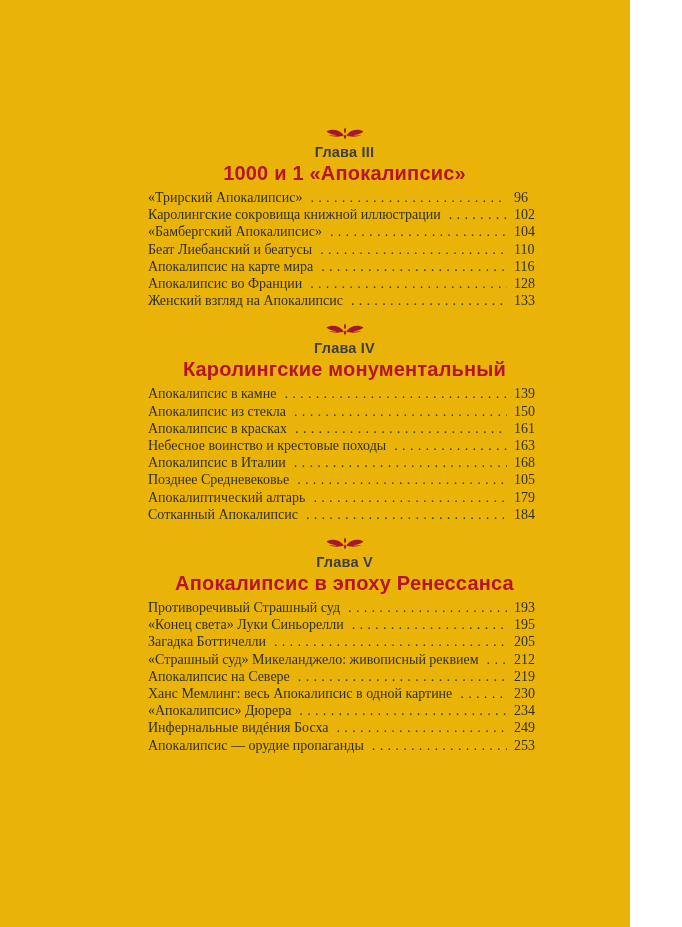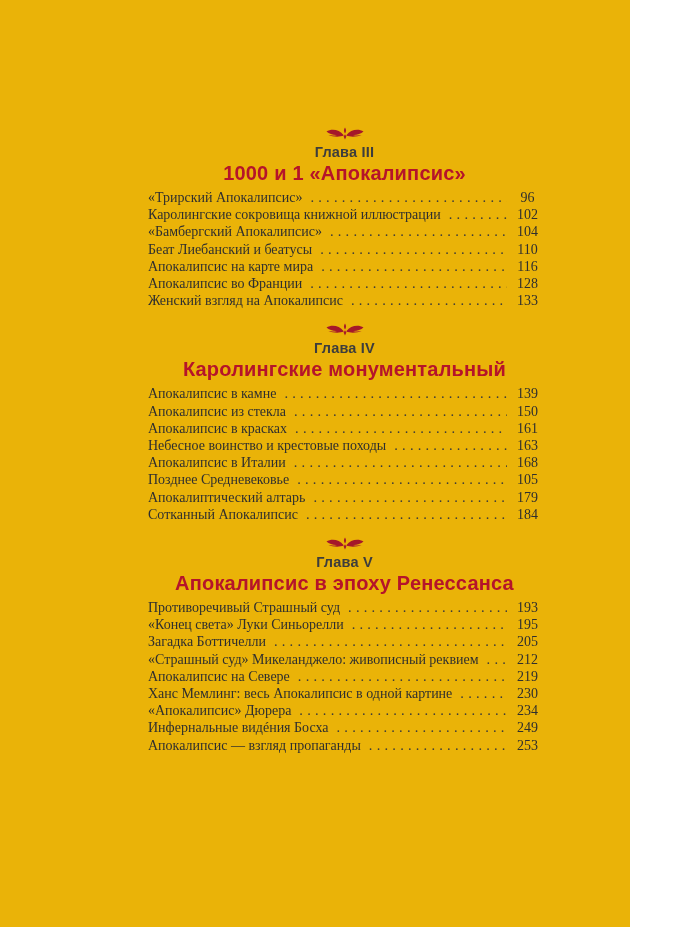--- a/index.html
+++ b/index.html
@@ -72,21 +72,21 @@
     margin:0 7px 0 8px;
     color:var(--dots);
   }
   .dot-leader::after{
     content:"......................................................................";
     letter-spacing:4.2px;
     font-size:14.5px;
   }
   .entry-page-number{
     width:27px;
-    text-align:center;
+    text-align:left;
     white-space:nowrap;
   }
 </style>
 </head>
 <body>
 
 <div class="page">
   <div class="toc-content">
   <div class="toc-section">
     <svg class="ornament" viewBox="0 0 76 26" xmlns="http://www.w3.org/2000/svg" aria-hidden="true">
@@ -262,20 +262,20 @@
     <span class="entry-page-number">234</span>
   </div>
 
   <div class="toc-entry">
     <span class="entry-title">Инфернальные видéния Босха</span>
     <span class="dot-leader"></span>
     <span class="entry-page-number">249</span>
   </div>
 
   <div class="toc-entry">
-    <span class="entry-title">Апокалипсис — взгляд пропаганды</span>
+    <span class="entry-title">Апокалипсис — орудие пропаганды</span>
     <span class="dot-leader"></span>
     <span class="entry-page-number">253</span>
   </div>
 </div>
   </div>
 </div>
 </div>
 
 </body></html>

